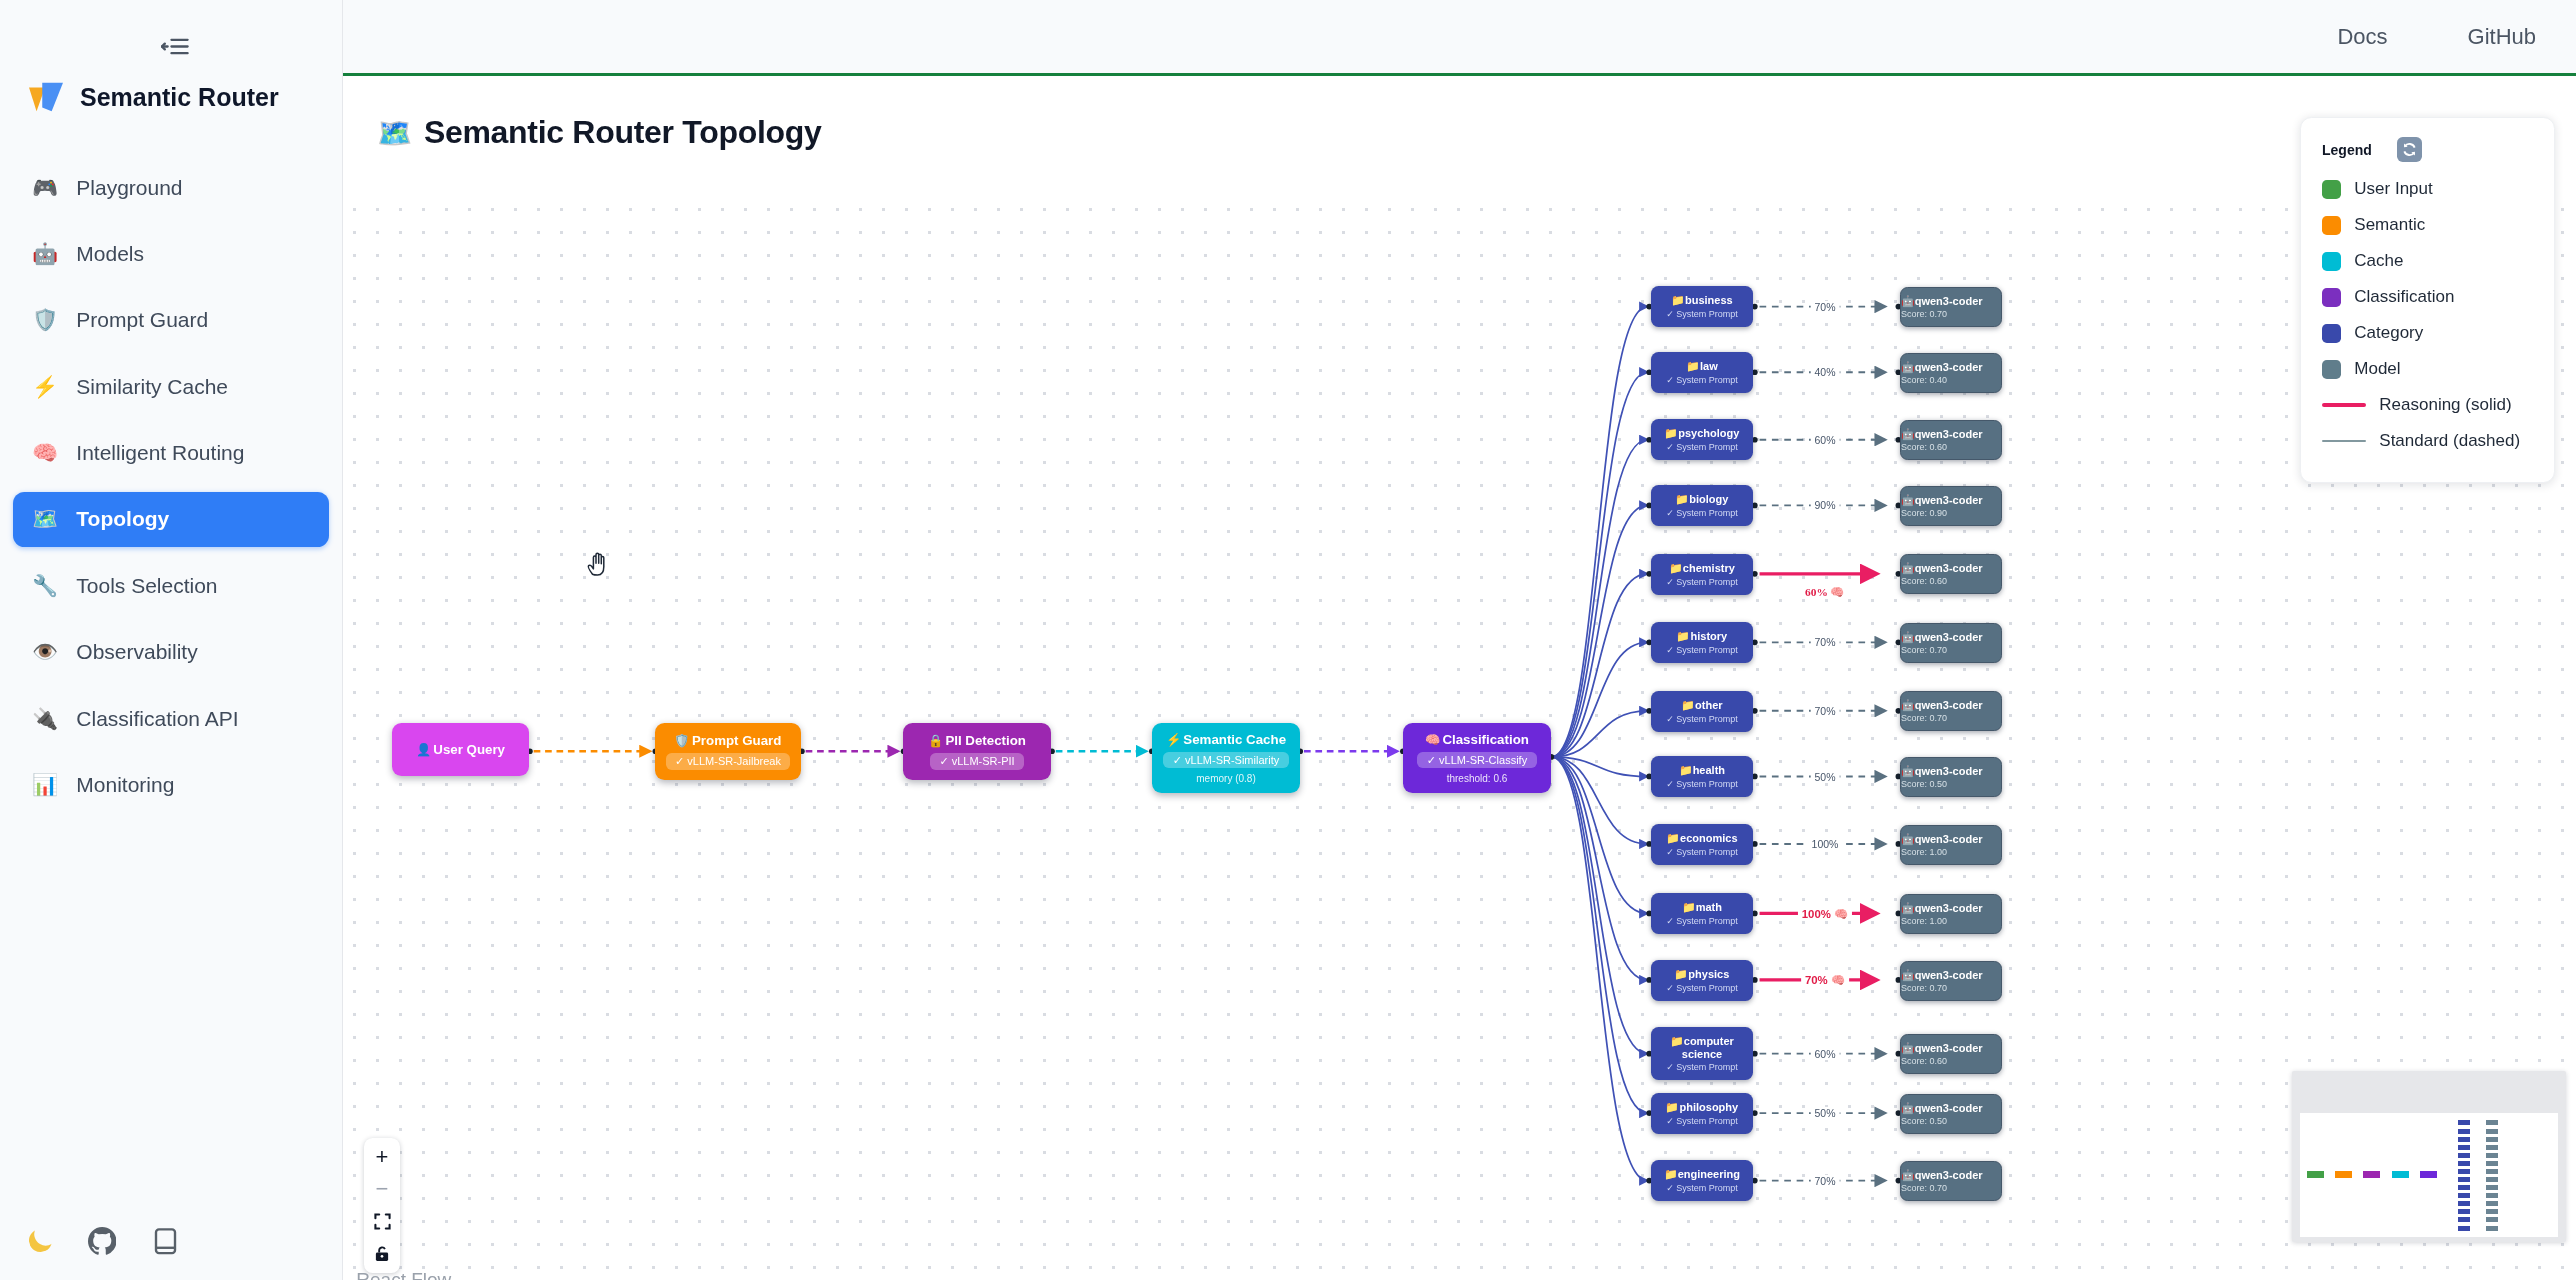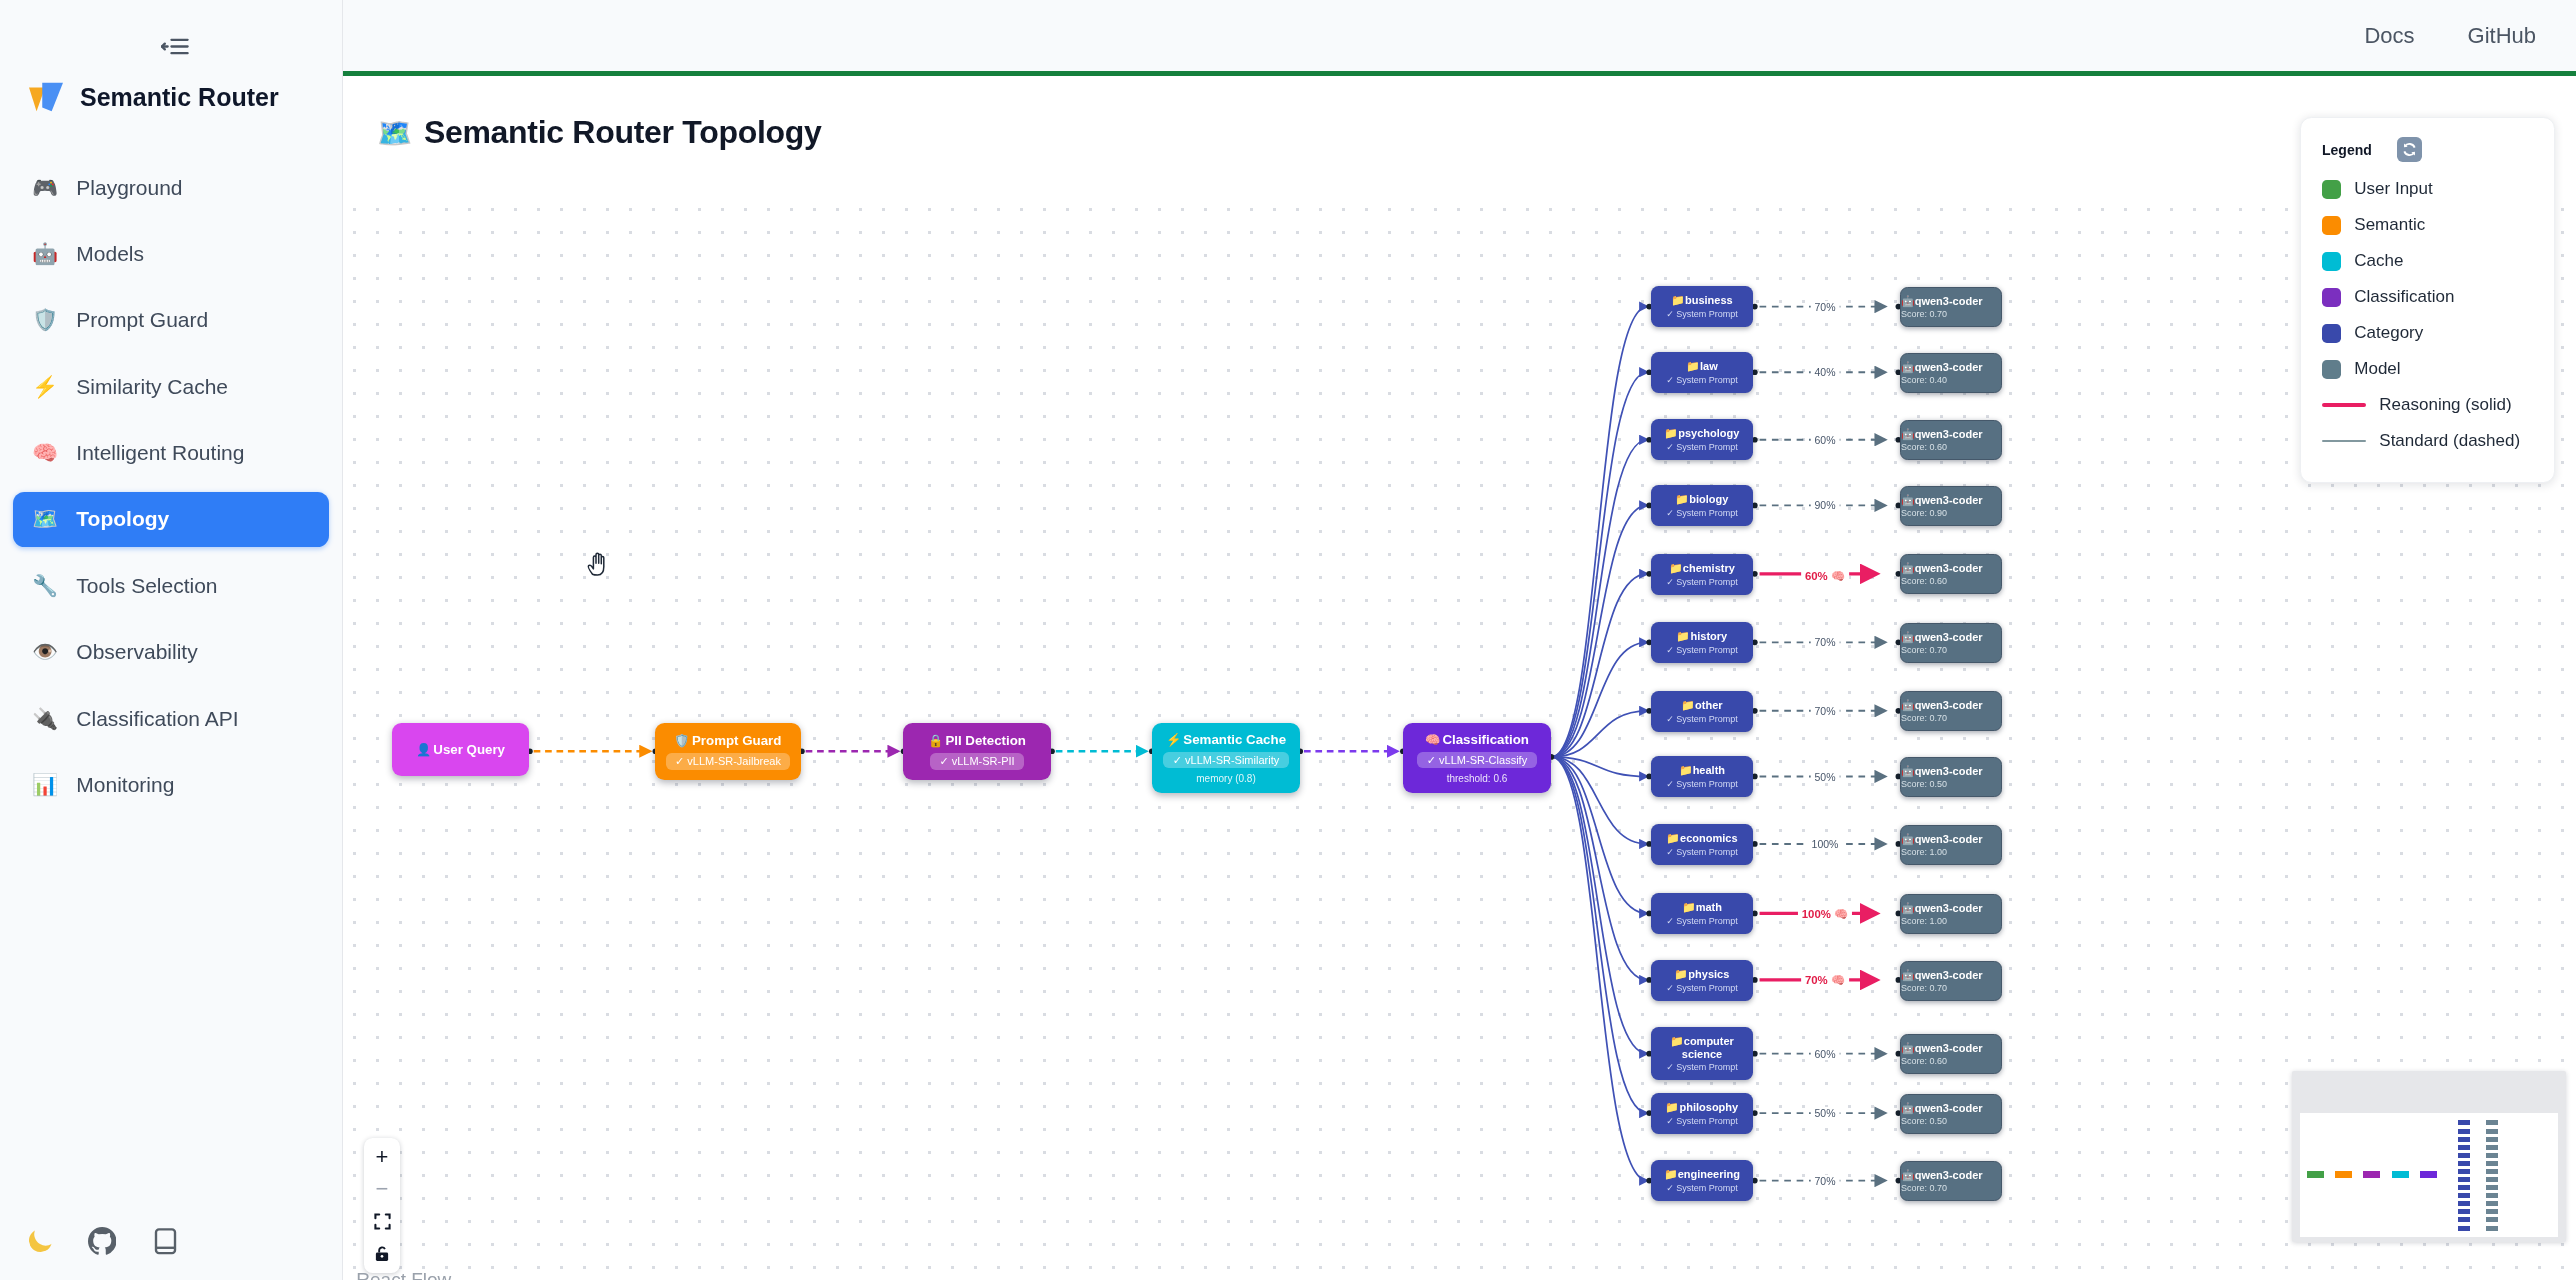--- a/index.html
+++ b/index.html
@@ -19,22 +19,22 @@
     border-radius:11.4px; margin-bottom:11.4px; color:#3f4a5a; font-size:21px; cursor:pointer; }
   .nav-item .nav-ico { font-size:21px; width:27px; text-align:center; }
   .nav-item.active { background:#2f7df6; color:#ffffff; font-weight:600;
     box-shadow:0 1.9px 5.7px rgba(47,125,246,.35); }
   .side-footer { position:absolute; left:28.5px; bottom:25px; display:flex; gap:36px; align-items:center; }
   .moon { width:23px; height:23px; border-radius:50%;
     box-shadow: inset 6.7px -4.8px 0 0 #f4c542; transform:rotate(-15deg); }
 
   
   .topbar { position:absolute; left:343px; top:0; right:0; height:76px; background:#f8fafc;
-    border-bottom:5px solid #15803d; display:flex; align-items:center;
-    justify-content:flex-end; padding-right:40px; gap:53px; z-index:25; }
+    border-bottom:3px solid #15803d; display:flex; align-items:center;
+    justify-content:flex-end; padding-right:40px; gap:80px; z-index:25; }
   .top-link { font-size:22px; color:#4b5563; cursor:pointer; text-decoration:none; }
 
   
   .stage { position:absolute; left:343px; top:76px; width:2233px; height:1204px; background:#fff; }
   .dots { position:absolute; left:0; right:0; top:122px; bottom:0;
     background-image:radial-gradient(circle, #d9dce2 1.6px, transparent 1.6px);
     background-size:23px 23px; }
   .hdr { position:absolute; left:34px; top:38px; display:flex; align-items:baseline; z-index:5; }
   .hdr-icon { font-size:28.5px; margin-right:11.4px; }
   .hdr-title { font-size:32px; font-weight:700; color:#111827; letter-spacing:-0.3px; }
@@ -356,21 +356,21 @@
       </div>
       <span class="elabel" style="left: 1482px; top: 429px;">90%</span>
       <div class="mnode" style="left: 1557px; top: 410px; width: 102px; height: 40px; background: rgb(87, 112, 130);">
         <div class="ttl"><span>🤖</span><span>qwen3-coder</span></div>
         <div class="sub">Score: 0.90</div>
       </div>
       <div class="cnode" style="left: 1308px; top: 478px; width: 102px; height: 41px; background: rgb(57, 73, 171);">
         <div class="ttl"><span>📁</span><span>chemistry</span></div>
         <div class="sub">✓ System Prompt</div>
       </div>
-      <span class="elabel reason" style="left: 1482px; top: 500px;">60% 🧠</span>
+      <span class="elabel reason" style="left: 1482px; top: 516px; font-family: Liberation Serif, serif;">60% 🧠</span>
       <div class="mnode" style="left: 1557px; top: 478px; width: 102px; height: 40px; background: rgb(87, 112, 130);">
         <div class="ttl"><span>🤖</span><span>qwen3-coder</span></div>
         <div class="sub">Score: 0.60</div>
       </div>
       <div class="cnode" style="left: 1308px; top: 546px; width: 102px; height: 41px; background: rgb(57, 73, 171);">
         <div class="ttl"><span>📁</span><span>history</span></div>
         <div class="sub">✓ System Prompt</div>
       </div>
       <span class="elabel" style="left: 1482px; top: 566px;">70%</span>
       <div class="mnode" style="left: 1557px; top: 547px; width: 102px; height: 40px; background: rgb(87, 112, 130);">

